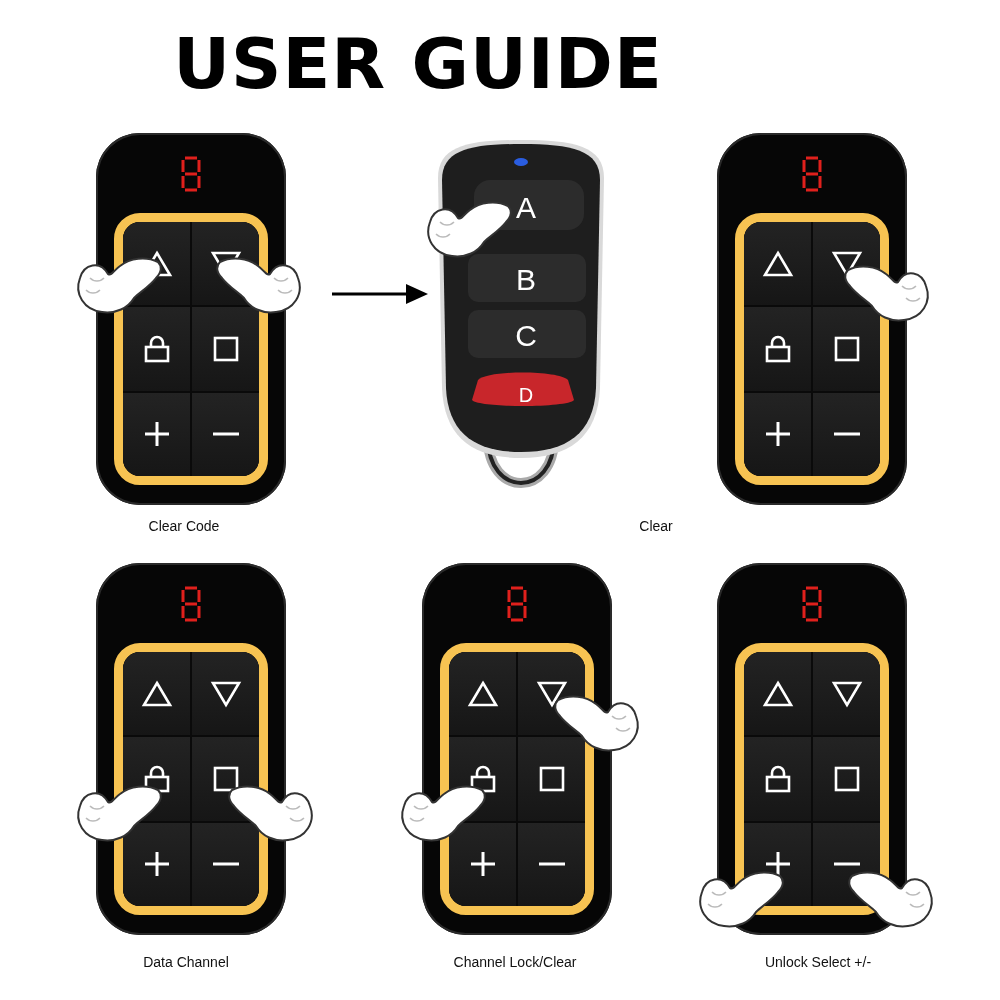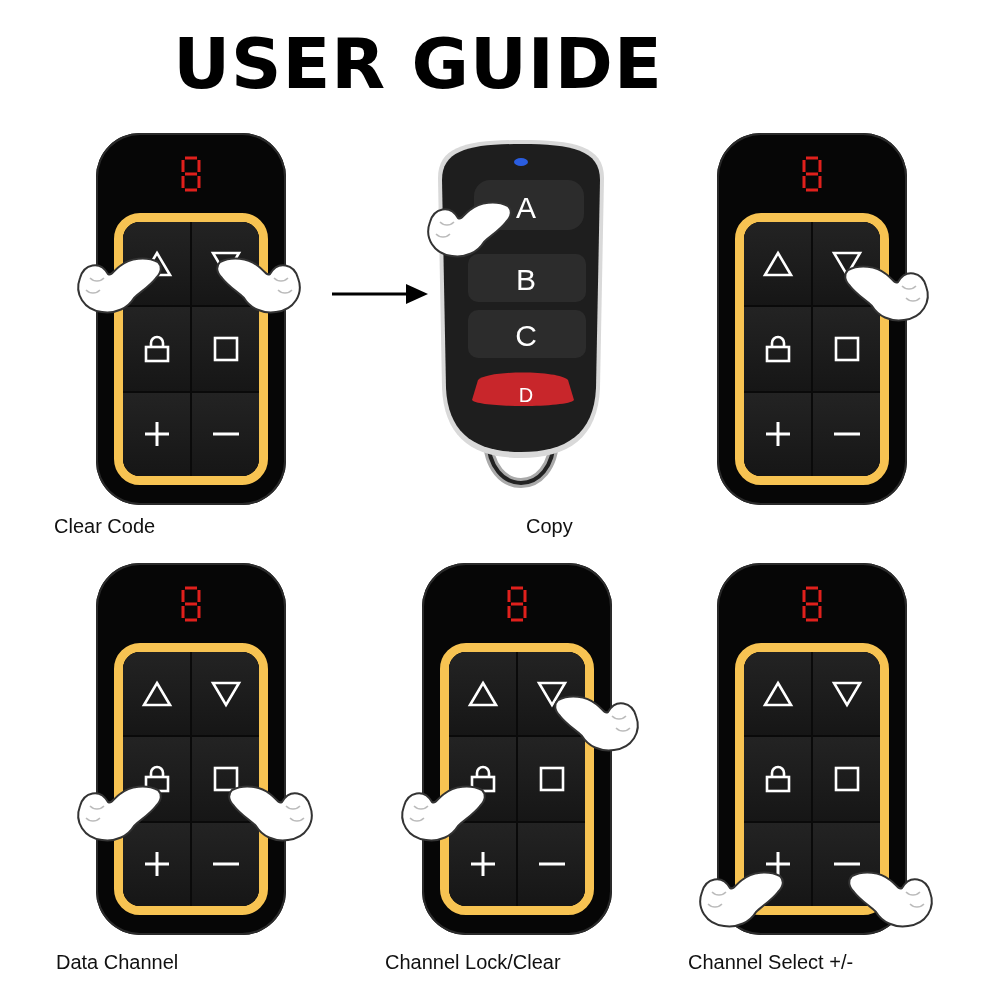--- a/index.html
+++ b/index.html
@@ -1,18 +1,18 @@
 <!DOCTYPE html>
 <html><head>
 <meta charset="utf-8">
 <style>
   html,body{margin:0;padding:0;background:#fff;}
   body{width:1000px;height:1000px;position:relative;overflow:hidden;font-family:"Liberation Sans",sans-serif;}
   .title{position:absolute;left:0;top:24px;width:836px;text-align:center;font-family:"DejaVu Sans",sans-serif;font-weight:bold;font-size:70px;letter-spacing:1px;color:#000;line-height:80px;}
-  .caption{position:absolute;font-size:20px;color:#111;text-align:left;width:260px;line-height:24px;}
+  .caption{position:absolute;font-size:14px;color:#111;text-align:center;width:260px;line-height:24px;}
   .remote{position:absolute;width:190px;height:372px;background:#060606;border-radius:44px;box-shadow:inset 0 0 0 2px #2a2a2a;}
   .seg{position:absolute;left:84px;top:22px;width:22px;height:38px;}
   .pad{position:absolute;left:18px;top:80px;width:154px;height:272px;border:9px solid #f7c352;border-radius:26px;background:#1a1a1a;box-sizing:border-box;overflow:hidden;}
   .keys{position:absolute;left:0;top:0;width:136px;height:254px;display:grid;grid-template-columns:1fr 1fr;grid-template-rows:1fr 1fr 1fr;gap:2px;background:#0a0a0a;}
   .key{background:linear-gradient(#232323,#161616);display:flex;align-items:center;justify-content:center;}
   .key svg{width:34px;height:34px;}
   .hand{position:absolute;width:90px;height:70px;}
   .fob{position:absolute;left:428px;top:138px;width:186px;height:364px;}
   .fob-letter{font-family:"Liberation Sans",sans-serif;fill:#fff;font-size:30px;text-anchor:middle;}
 </style>
@@ -171,21 +171,21 @@
           <svg>
             <use href="#i-minus"></use>
           </svg>
         </div>
     </div>
   </div>
 </div>
 <svg class="hand" style="left:842px;top:256px">
     <use href="#i-hand-r"></use>
   </svg>
-<div class="caption" style="left:526px;top:514px">Copy</div>
+<div class="caption" style="left:526px;top:514px">Clear</div>
 
 <div class="remote" style="left:96px;top:563px">
   <svg class="seg">
       <use href="#i-seg"></use>
     </svg>
   <div class="pad">
     <div class="keys">
       <div class="key">
           <svg>
             <use href="#i-up"></use>
@@ -312,13 +312,13 @@
         </div>
     </div>
   </div>
 </div>
 <svg class="hand" style="left:696px;top:862px">
     <use href="#i-hand-l"></use>
   </svg>
 <svg class="hand" style="left:846px;top:862px">
     <use href="#i-hand-r"></use>
   </svg>
-<div class="caption" style="left:688px;top:950px">Channel Select +/-</div>
+<div class="caption" style="left:688px;top:950px">Unlock Select +/-</div>
 
 </body></html>

